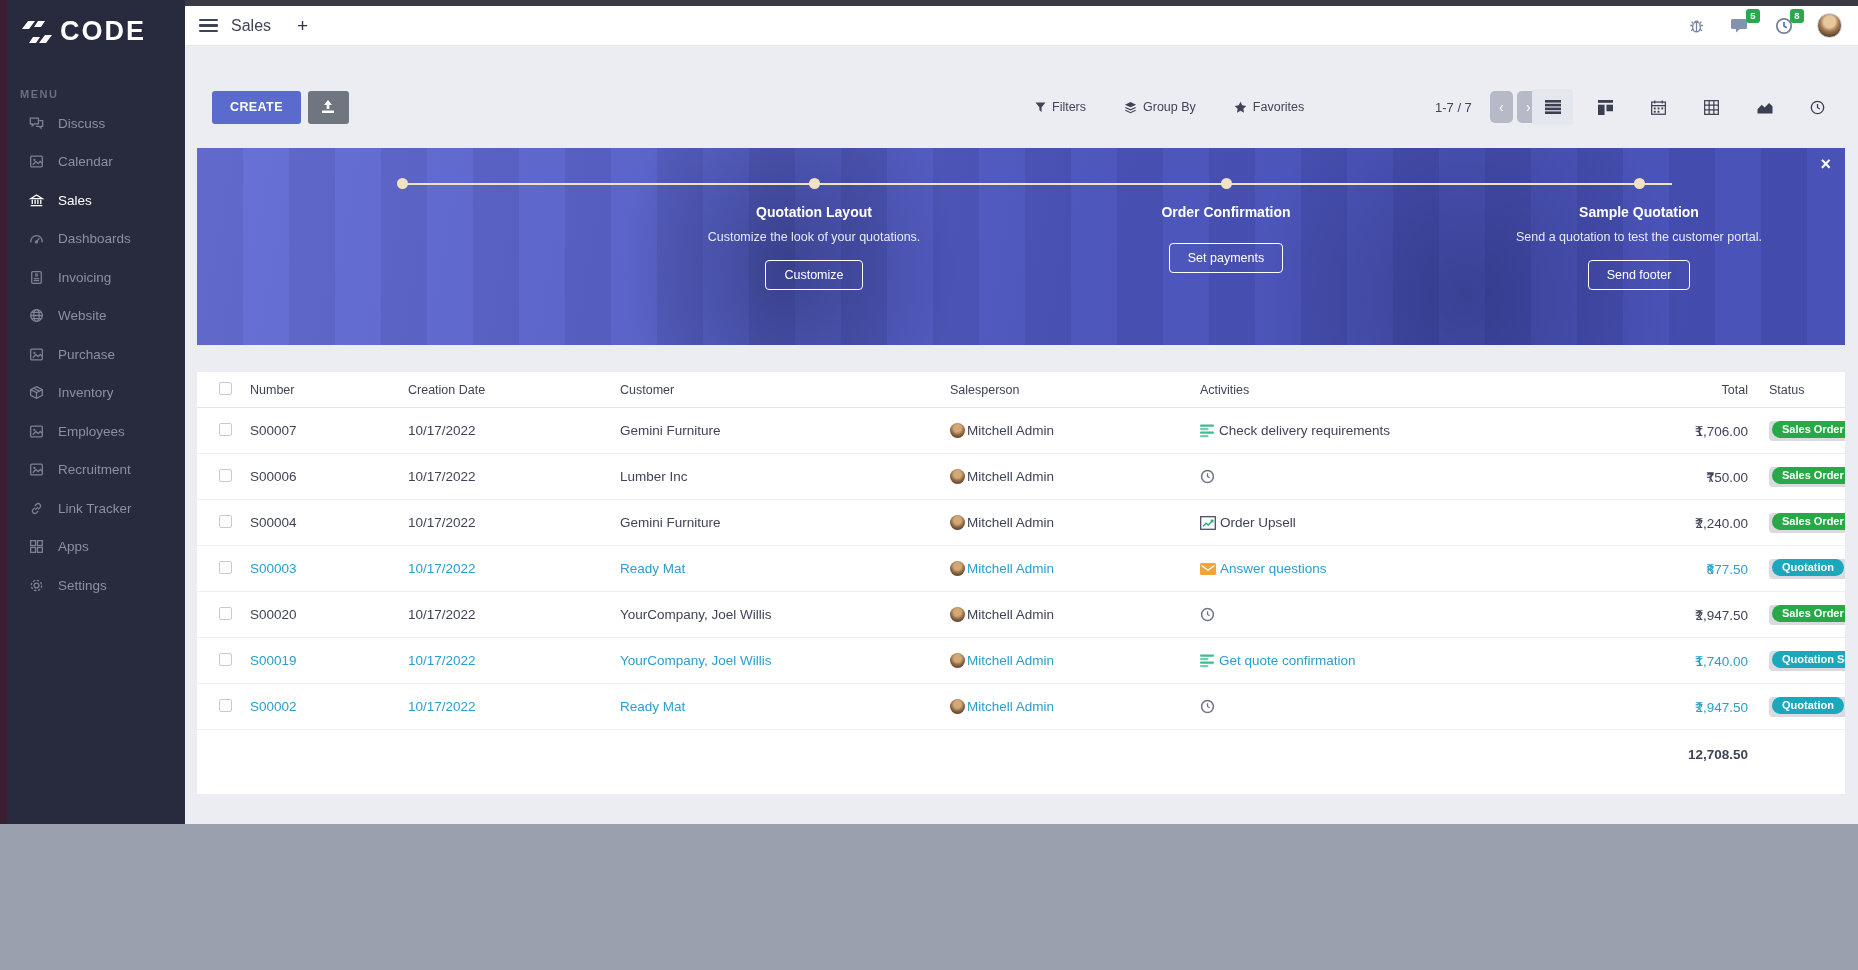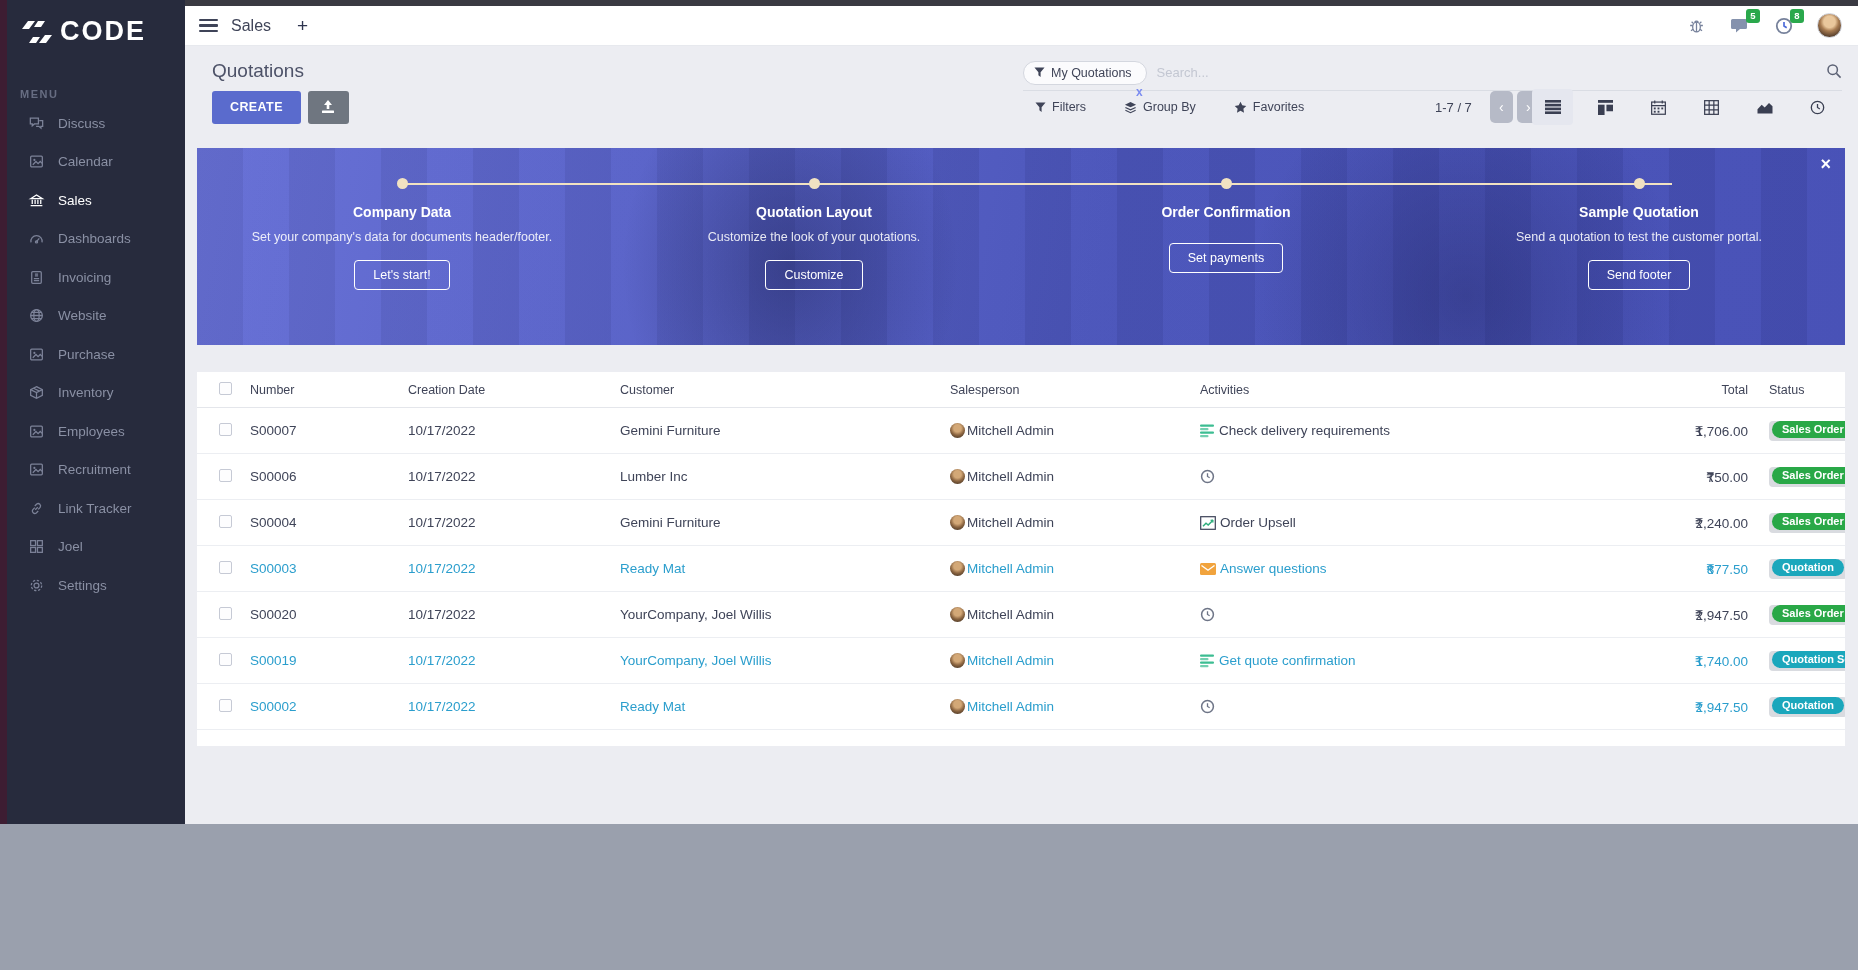--- a/index.html
+++ b/index.html
@@ -226,21 +226,21 @@
         </div>
         <div class="side-item">
           <span class="s-icon">
             <svg viewBox="0 0 16 16" fill="none" stroke="currentColor" stroke-width="1.2">
               <rect x="2.5" y="2.5" width="4.6" height="4.6"></rect>
               <rect x="8.9" y="2.5" width="4.6" height="4.6"></rect>
               <rect x="2.5" y="8.9" width="4.6" height="4.6"></rect>
               <rect x="8.9" y="8.9" width="4.6" height="4.6"></rect>
             </svg>
           </span>
-          <span>Joel</span>
+          <span>Apps</span>
         </div>
         <div class="side-item">
           <span class="s-icon">
             <svg viewBox="0 0 16 16" fill="none" stroke="currentColor" stroke-width="1.2">
               <circle cx="8" cy="8" r="2.3"></circle>
               <circle cx="8" cy="8" r="4.9" stroke-dasharray="2.2 1.6"></circle>
             </svg>
           </span>
           <span>Settings</span>
         </div>
@@ -272,39 +272,20 @@
         <svg width="18" height="18" viewBox="0 0 16 16">
             <circle cx="8" cy="8" r="6.4" fill="none" stroke="#76819b" stroke-width="1.6"></circle>
             <path d="M8 4.4V8l2.4 1.5" stroke="#4d6bd8" stroke-width="1.5" fill="none"></path>
           </svg>
         <span class="tr-badge">8</span>
       </span>
       <span class="avatar"></span>
     </div>
   </header>
 
-  <div class="crumb-row">
-    <div class="page-title">Quotations</div>
-    <div class="search-zone">
-      <span class="filter-chip">
-        <svg width="11" height="11" viewBox="0 0 12 12">
-            <path d="M0.5 0.5h11L7.2 5.6v5.2L4.8 9V5.6z" fill="#3f4458"></path>
-          </svg>
-        <span>My Quotations</span>
-      </span>
-      <span class="remove-x">x</span>
-      <input class="search-input" type="text" placeholder="Search..." style="">
-      <span class="mag">
-        <svg width="16" height="16" viewBox="0 0 16 16" fill="none" stroke="currentColor" stroke-width="1.5">
-            <circle cx="6.7" cy="6.7" r="4.7"></circle>
-            <path d="M10.4 10.4L14.6 14.6"></path>
-          </svg>
-      </span>
-    </div>
-  </div>
 
   <div class="control-row">
     <button class="btn-create">CREATE</button>
     <button class="btn-export">
       <svg width="14" height="14" viewBox="0 0 14 14">
           <g fill="#fff">
             <polygon points="7,0 11,5 8.3,5 8.3,9 5.7,9 5.7,5 3,5"></polygon>
             <rect x="1" y="10.5" width="12" height="2.5" rx="0.5"></rect>
           </g>
         </svg>
@@ -391,25 +372,20 @@
     </div>
   </div>
 
   <div class="banner">
     <div class="step-line" style="left:205px;width:1270px;"></div>
     <div class="step-dot" style="left:200px;"></div>
     <div class="step-dot" style="left:612px;"></div>
     <div class="step-dot" style="left:1024px;"></div>
     <div class="step-dot" style="left:1437px;"></div>
 
-    <div class="step" style="left:45px;">
-      <h4>Company Data</h4>
-      <p>Set your company's data for documents header/footer.</p>
-      <button class="step-btn">Let's start!</button>
-    </div>
     <div class="step" style="left:457px;">
       <h4>Quotation Layout</h4>
       <p>Customize the look of your quotations.</p>
       <button class="step-btn">Customize</button>
     </div>
     <div class="step" style="left:869px;">
       <h4>Order Confirmation</h4>
       <button class="step-btn">Set payments</button>
     </div>
     <div class="step" style="left:1282px;">
@@ -582,15 +558,25 @@
                 <circle cx="8" cy="8" r="6.3" fill="none" stroke="#6e7587" stroke-width="1.6"></circle>
                 <path d="M8 4.5V8l2.3 1.4" stroke="#6e7587" stroke-width="1.4" fill="none"></path>
               </svg>
             </span>
             <span class="act-label"></span>
           </span>
           <span class="cell right tot"><span class="cur">₹</span><span>2,947.50</span></span>
           <span class="cell status"><span class="badge-wrap"><span class="badge teal">Quotation</span></span></span>
         </div>
       </div>
+    <div class="t-grid t-foot">
+      <span></span>
+        <span></span>
+        <span></span>
+        <span></span>
+        <span></span>
+        <span></span>
+      <span class="cell right sum">12,708.50</span>
+      <span></span>
+    </div>
     <div class="t-pad"></div>
   </div>
 </div>
 
 </body></html>

